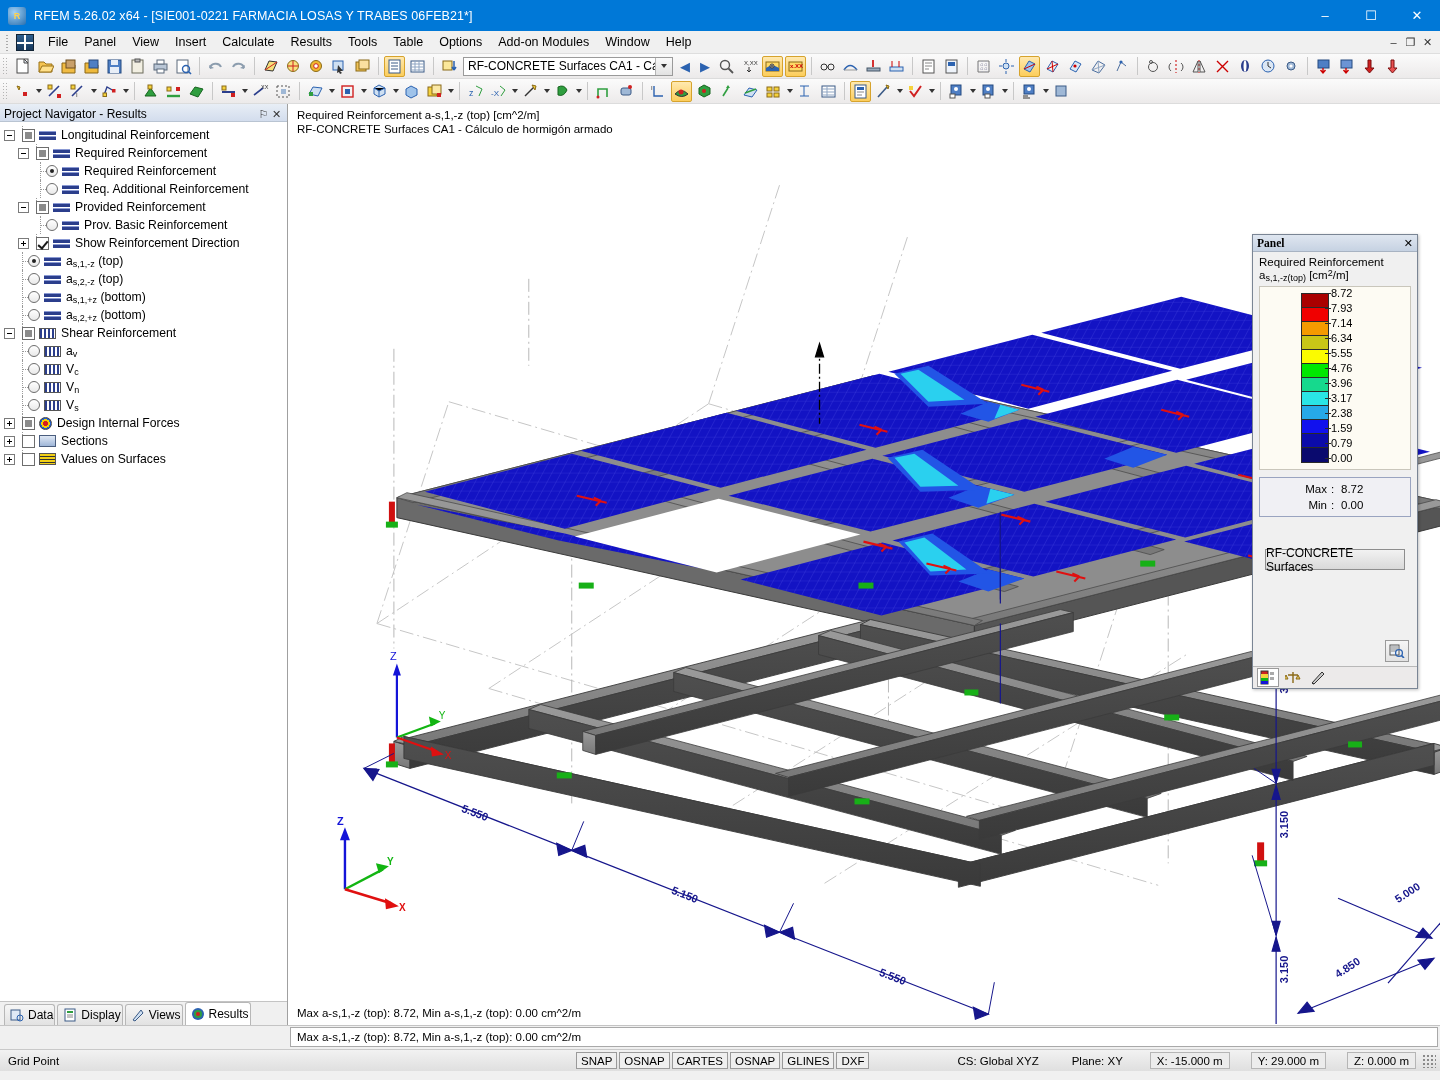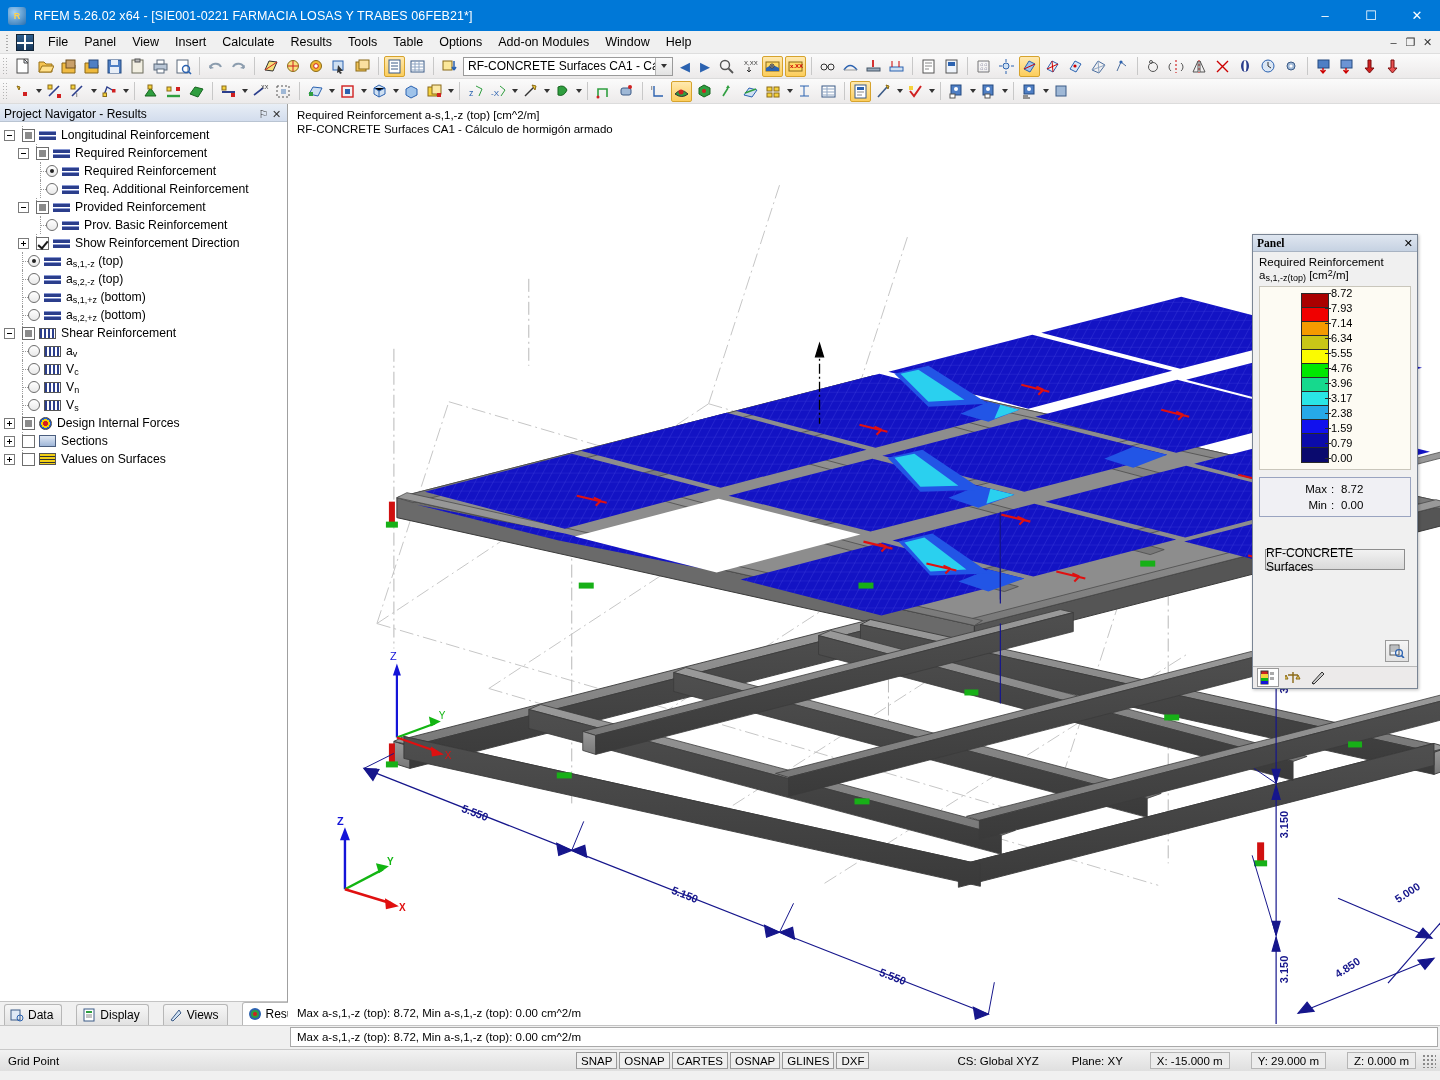--- a/index.html
+++ b/index.html
@@ -147,23 +147,23 @@
   .dotline.half:before { bottom:9px; }
   .dotline.elbow:after { content:""; position:absolute; left:4px; top:9px; right:0;
     border-top:1px dotted #9a9a9a; }
   .sub { font-size:9px; vertical-align:-2px; }
   .sup { font-size:9px; vertical-align:3px; }
 
   
   #nav-tabs { height:24px; display:flex; align-items:flex-end;
      background:#f0f0f0; border-top:1px solid #c4c4c4; padding-left:4px; }
   .navtab { display:flex; align-items:center; gap:4px; height:21px;
-     padding:0 8px 0 5px; font-size:12px; border:1px solid #b7b7b7;
+     padding:0 1px 0 5px; font-size:12px; border:1px solid #b7b7b7;
      border-bottom:none; border-radius:3px 3px 0 0;
-     background:linear-gradient(#f6f6f6,#e2e2e2); margin-right:14px; }
+     background:linear-gradient(#f6f6f6,#e2e2e2); margin-right:2px; }
   .navtab.sel { background:#fff; height:23px; }
   .navtab .ti { width:14px; height:14px; flex:0 0 14px; }
 
   
   #work { flex:1; position:relative; background:#fff;
      border-left:1px solid #fff; overflow:hidden; }
   #view-header { position:absolute; left:8px; top:4px; font-size:11.5px;
      line-height:14px; color:#000; }
   #view-footer { position:absolute; left:8px; bottom:6px; font-size:11.5px; color:#000; }
   #canvas { position:absolute; inset:0; }

